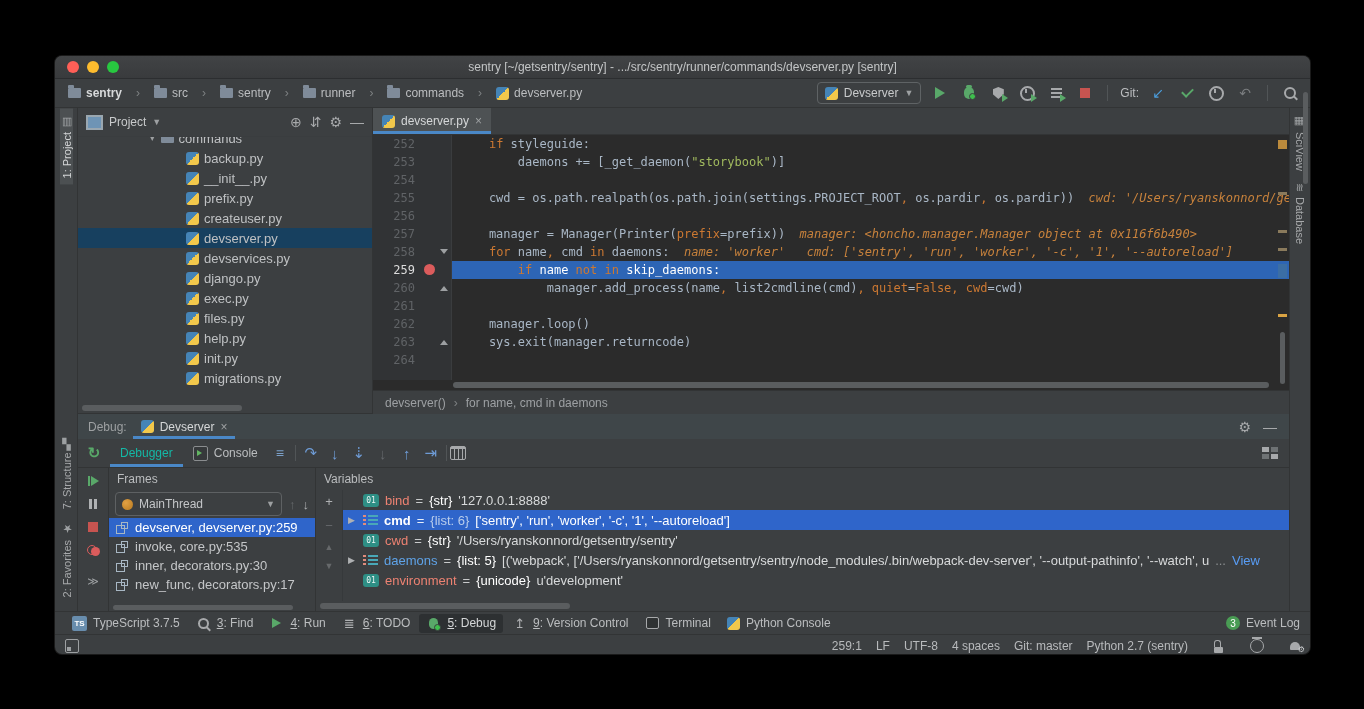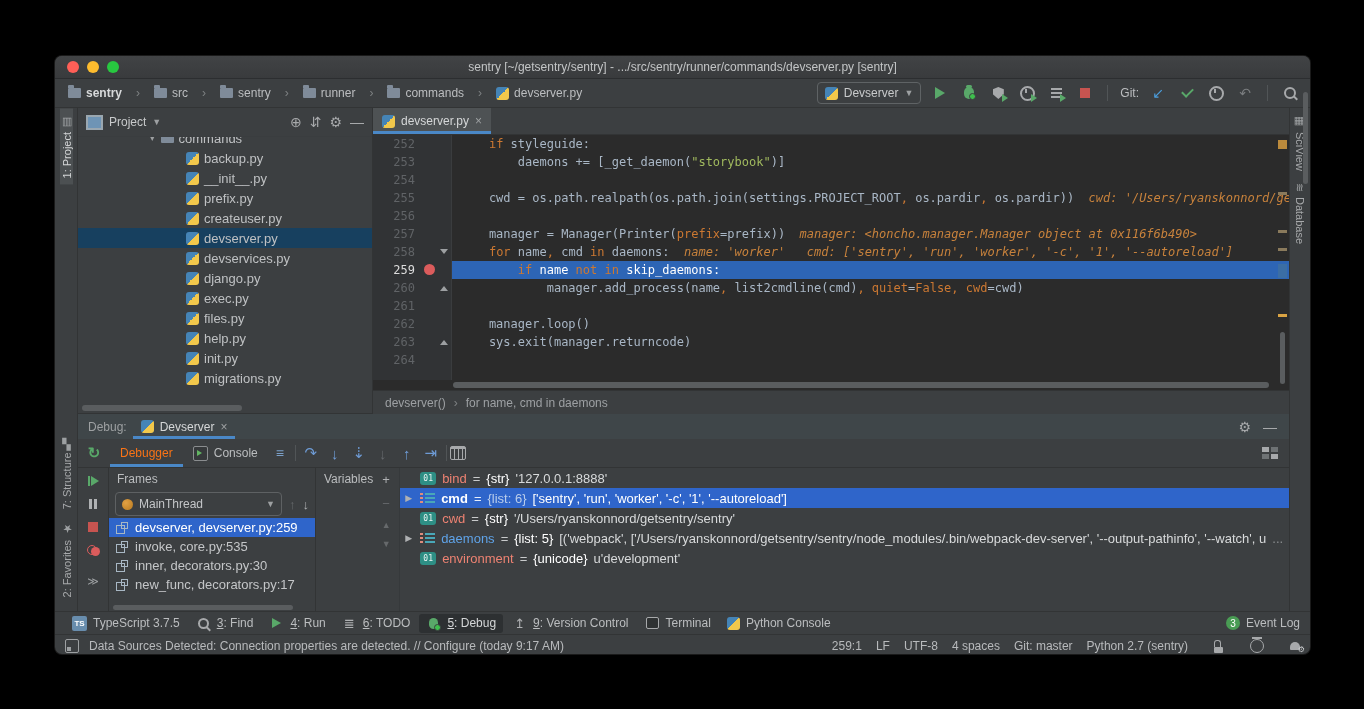--- a/index.html
+++ b/index.html
@@ -96,21 +96,21 @@
   
   .debug{flex:1;border-top:1px solid #323435;display:flex;flex-direction:column;min-height:0;background:#3c3f41;}
   .dbg-head{height:25px;background:#3f4649;display:flex;align-items:center;flex:none;}
   .dbg-label{color:#9da0a2;font-size:12px;margin:0 6px 0 10px;}
   .dbg-tab{height:25px;display:flex;align-items:center;gap:6px;padding:0 8px;color:#d5d7d8;font-size:12px;
     box-shadow:inset 0 -3px 0 #4a88c7;}
   .dbg-actions{margin-left:auto;display:flex;align-items:center;gap:12px;padding-right:12px;color:#a7a9ab;font-size:14px;}
   .dbg-toolbar{height:28px;border-bottom:1px solid #323435;display:flex;align-items:center;flex:none;}
   .dtl{width:32px;display:flex;justify-content:center;flex:none;color:#59a869;font-size:15px;font-weight:bold;}
   .dt-tab{padding:0 10px;height:28px;display:flex;align-items:center;gap:6px;color:#bbbdbf;font-size:12px;}
-  .dt-tab.sel{color:#f97316;box-shadow:inset 0 -3px 0 #4a88c7;justify-content:center;}
+  .dt-tab.sel{color:#14b8a6;box-shadow:inset 0 -3px 0 #4a88c7;justify-content:center;}
   .console-ic{width:13px;height:13px;border:1px solid #8a8d8f;border-radius:2px;position:relative;background:#36393b;}
   .console-ic::after{content:"";position:absolute;left:3px;top:3px;border-left:5px solid #62b562;border-top:3px solid transparent;border-bottom:3px solid transparent;}
   .step{font-size:15px;color:#6e9bd5;width:24px;text-align:center;}
   .step.dis{color:#63666a;}
   .step.menu{color:#7ba0c9;font-size:14px;}
   .calc{width:14px;height:12px;border:1.5px solid #a7a9ab;border-radius:2px;
     background:linear-gradient(#a7a9ab 2px,transparent 2px),repeating-linear-gradient(to right,transparent 0 3px,#a7a9ab 3px 4px);}
   .layout-ic{width:15px;height:12px;position:relative;margin-right:12px;}
   .layout-ic::before{content:"";position:absolute;left:0;top:0;width:7px;height:5px;background:#a7a9ab;box-shadow:9px 0 0 #6e7274,0 7px 0 #6e7274,9px 7px 0 #a7a9ab;}
   .dbg-content{flex:1;display:flex;min-height:0;}
@@ -135,21 +135,21 @@
   .arr{font-size:13px;color:#afb1b3;}
   .arr.dis{color:#66696b;}
   .frames-list{flex:1;overflow:hidden;}
   .frame-row{display:flex;align-items:center;gap:7px;height:19px;padding-left:7px;font-size:13px;color:#c4c6c8;white-space:nowrap;}
   .frame-row.sel{background:#2f65ca;color:#fff;}
   .frame-ic{position:relative;width:12px;height:12px;flex:none;}
   .frame-ic::before{content:"";position:absolute;left:0;bottom:0;width:7px;height:7px;border:1.5px solid #a8b7c4;}
   .frame-ic::after{content:"";position:absolute;right:0;top:0;width:5px;height:5px;border:1.5px solid #a8b7c4;}
   .frames-scroll{height:8px;position:relative;flex:none;}
   
-  .vars{flex:1;display:flex;flex-direction:row;min-width:0;min-height:0;}
+  .vars{flex:1;display:flex;flex-direction:column;min-width:0;min-height:0;}
   .vars-body{flex:1;display:flex;min-height:0;}
   .vars-tb{width:26px;flex:none;border-right:1px solid #36393b;display:flex;flex-direction:column;align-items:center;
     padding-top:4px;gap:9px;color:#afb1b3;font-size:13px;}
   .vars-tb .dim{color:#66696b;}
   .vars-list{flex:1;min-width:0;overflow:hidden;}
   .var-row{display:flex;align-items:center;height:20px;gap:6px;padding-left:5px;font-size:13px;white-space:nowrap;overflow:hidden;}
   .var-row.sel{background:#2f65ca;}
   .var-arrow{width:9px;flex:none;color:#afb1b3;font-size:9px;}
   .vt{width:16px;height:13px;flex:none;border-radius:3px;background:#2e8f85;color:#eaf4f2;font-size:8px;
     display:flex;align-items:center;justify-content:center;font-family:"DejaVu Sans Mono",monospace;}
@@ -681,21 +681,20 @@
         <span class="bblabel">Python Console</span>
       </div>
       <div class="evlog">
         <span class="badge">3</span>
         <span>Event Log</span>
       </div>
     </div>
 
   <div class="sbar">
     <span class="twtoggle"></span>
-    <span>Data Sources Detected: Connection properties are detected. // Configure (today 9:17 AM)</span>
     <span class="sright" id="status-right">
         <span class="sseg">259:1</span>
         <span class="sseg">LF</span>
         <span class="sseg">UTF-8</span>
         <span class="sseg">4 spaces</span>
         <span class="sseg">Git: master</span>
         <span class="sseg">Python 2.7 (sentry)</span>
       </span>
     <span class="padlock"></span>
     <span class="face"></span>

